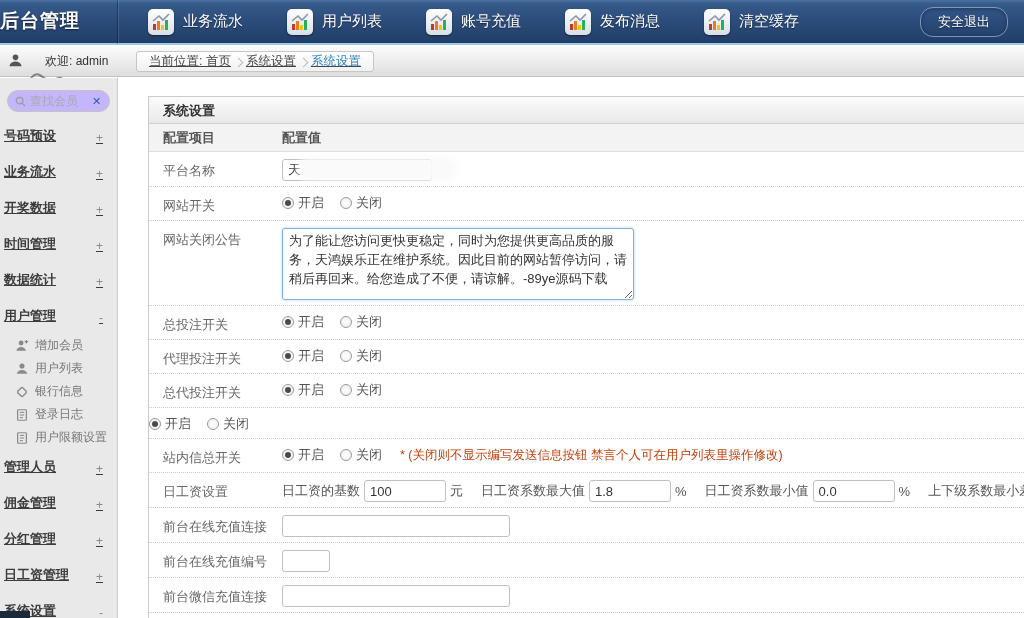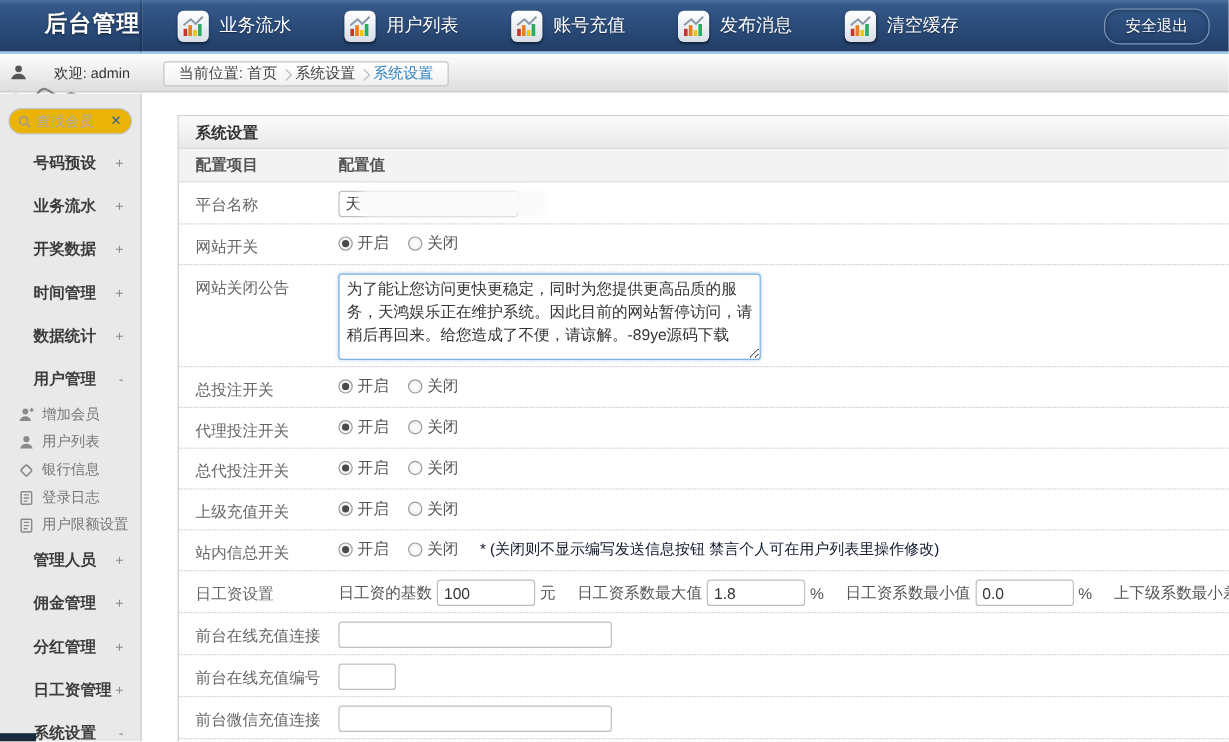--- a/index.html
+++ b/index.html
@@ -4,56 +4,56 @@
 <style>
   * { margin:0; padding:0; box-sizing:border-box; }
   html,body { width:1024px; height:618px; overflow:hidden; }
   body { position:relative; font-family:"Liberation Sans","DejaVu Sans",sans-serif; background:#fff; }
 
   
   .topbar { position:absolute; top:0; left:0; width:100%; height:45px;
     background:linear-gradient(180deg,#4a719f 0%,#35598a 10%,#2a4a78 55%,#203e66 100%);
     border-bottom:2px solid #9ec9ea; display:flex; align-items:center; }
   .logo { width:118px; flex-shrink:0; color:#fff; font-size:19px; font-weight:bold;
-    text-align:right; letter-spacing:1px; text-shadow:0 1px 2px rgba(0,0,0,.55);
+    text-align:left; letter-spacing:1px; text-shadow:0 1px 2px rgba(0,0,0,.55);
     border-right:1px solid rgba(0,0,0,.3); box-shadow:1px 0 0 rgba(255,255,255,.12); height:45px; line-height:43px; }
   .top-menu { display:flex; align-items:center; gap:44px; padding-left:30px; flex:1; }
   .top-menu-item { display:flex; align-items:center; gap:9px; color:#fff; font-size:15px;
     cursor:pointer; text-shadow:0 1px 1px rgba(0,0,0,.45); white-space:nowrap; }
   .chart-icon { width:26px; height:26px; border-radius:5px;
     background:linear-gradient(#ffffff,#d9dfe8); box-shadow:0 1px 2px rgba(0,0,0,.45);
     display:flex; align-items:center; justify-content:center; }
   .logout-btn { margin-left:auto; margin-right:16px; flex-shrink:0; color:#fff; font-size:13px;
     padding:5px 17px; border-radius:13px; border:1px solid #7c97bd; background:transparent;
     box-shadow:inset 0 1px 4px rgba(0,0,0,.35); text-shadow:0 1px 1px rgba(0,0,0,.5); cursor:pointer;
     font-family:inherit; }
 
   
   .subbar { position:absolute; top:47px; left:0; width:100%; height:30px;
     background:linear-gradient(#fbfbfb,#dedede); border-bottom:1px solid #c2c2c2; }
   .welcome { position:absolute; left:0; top:0; width:118px; height:100%;
     display:flex; align-items:center; gap:22px; padding-left:8px; font-size:12px; color:#333; }
   .breadcrumb { position:absolute; left:136px; top:4px; height:21px;
     display:flex; align-items:center; gap:4px; border:1px solid #c6c6c6; border-radius:3px;
-    padding:0 12px; font-size:12.5px; color:#444; background:linear-gradient(#ffffff,#f1f1f1); }
+    padding:0 12px; font-size:12.5px; color:#444; background:linear-gradient(#ffffff,#f1f1f1);text-decoration:underline; }
   .crumb-sep { width:7px; height:7px; border-top:1px solid #bbb; border-right:1px solid #bbb;
     transform:rotate(45deg); margin-top:1px; }
   .crumb-active { color:#2f82c3; }
   .scribble { position:absolute; left:2px; top:14px; opacity:.55; pointer-events:none; }
 
   
   .sidebar { position:absolute; top:78px; left:0; width:118px; bottom:0;
     background:#e9e9e9; border-right:1px solid #cccccc; overflow:hidden; }
-  .search-box { margin:12px 7px 6px; height:22px; background:#eab308; border:1px solid #c3c3c3;
+  .search-box { margin:12px 7px 6px; height:22px; background:#c4b5fd; border:1px solid #c3c3c3;
     border-radius:12px; display:flex; align-items:center; padding:0 7px; gap:4px; }
   .search-box input { border:none; outline:none; width:58px; font-size:12px; color:#555; background:transparent; }
   .search-box input::placeholder { color:#aaa; }
   .search-clear { color:#2d5f9e; font-size:11px; font-weight:bold; cursor:pointer; line-height:1; }
-  .side-group { font-size:13px; font-weight:bold; color:#3c3c3c; padding:9px 14px 9px 28px;
-    display:flex; justify-content:space-between; align-items:center; cursor:pointer; }
+  .side-group { font-size:13px; font-weight:bold; color:#3c3c3c; padding:9px 14px 9px 4px;
+    display:flex; justify-content:space-between; align-items:flex-end; cursor:pointer;text-decoration:underline; }
   .side-toggle { color:#8a8a8a; font-weight:normal; font-size:12px; }
   .side-child { display:flex; align-items:center; gap:6px; padding:3px 4px 3px 15px;
     font-size:12px; color:#777; cursor:pointer; white-space:nowrap; }
   .side-child .ic { width:14px; height:14px; flex-shrink:0; display:inline-flex; }
 
   
   .main { position:absolute; left:119px; top:78px; right:0; bottom:-40px; background:#fff; }
   .panel { position:absolute; left:29px; top:18px; right:-2px; bottom:0;
     border:1px solid #cbcbcb; border-right:none; background:#fff; }
   .panel-header { height:27px; line-height:27px; padding-left:14px; font-size:13px; font-weight:bold;
@@ -70,21 +70,21 @@
   .size-medium { width:150px; } .size-long { width:228px; } .size-short { width:48px; } .size-field { width:82px; }
   textarea.notice { width:352px; height:72px; border:1px solid #7db2e0; border-radius:3px;
     font-size:13px; color:#333; padding:3px 6px; resize:both; outline:none;
     box-shadow:0 0 3px rgba(110,165,220,.55); line-height:1.45; font-family:inherit; }
   .radio { width:12px; height:12px; border-radius:50%; border:1px solid #9a9a9a;
     background:radial-gradient(#fff,#eee); display:inline-block; position:relative;
     margin-right:4px; flex-shrink:0; }
   .radio.checked::after { content:''; position:absolute; left:2px; top:2px; right:2px; bottom:2px;
     background:#4a4a4a; border-radius:50%; }
   .radio-opt { display:inline-flex; align-items:center; margin-right:12px; color:#555; cursor:pointer; }
-  .note { color:#0f172a; margin-left:2px; font-size:12.5px; white-space:nowrap; }
+  .note { color:#c2410c; margin-left:2px; font-size:12.5px; white-space:nowrap; }
   .fld-label { color:#555; white-space:nowrap; }
   .fld-unit { color:#555; margin-right:14px; }
   .censor-wrap { position:relative; display:inline-block; }
   .censor-blur { position:absolute; left:16px; top:-2px; width:158px; height:24px;
     background:rgba(250,250,250,.95); filter:blur(3px); border-radius:10px; pointer-events:none; }
 
   .corner-fragment { position:absolute; left:0; bottom:0; width:30px; height:7px; background:#1b2a3a; }
 </style>
 </head>
 <body>
@@ -353,21 +353,20 @@
               <span class="radio checked"></span>
               <span>开启</span>
             </span>
             <span class="radio-opt">
               <span class="radio"></span>
               <span>关闭</span>
             </span>
           </div>
         </div>
         <div class="row">
-          <div class="row-label">上级充值开关</div>
           <div class="row-value">
             <span class="radio-opt">
               <span class="radio checked"></span>
               <span>开启</span>
             </span>
             <span class="radio-opt">
               <span class="radio"></span>
               <span>关闭</span>
             </span>
           </div>

